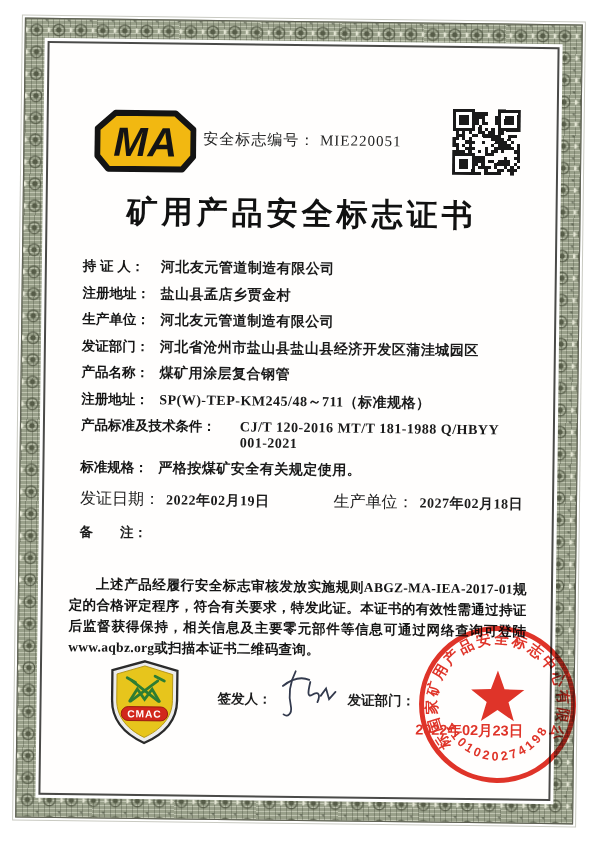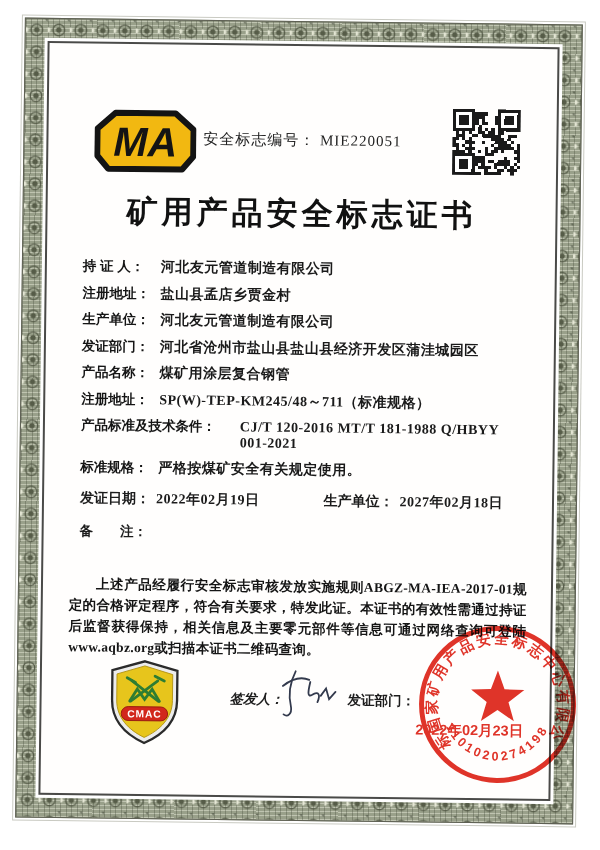--- a/index.html
+++ b/index.html
@@ -45,36 +45,36 @@
   }
   .fields{position:absolute;left:12px;right:4px;top:190px;}
   .row{display:flex;align-items:baseline;margin-bottom:11px;line-height:15.5px;}
   .row .lab{
     flex:0 0 78px;font-family:"Liberation Sans","DejaVu Sans",sans-serif;
     font-weight:700;font-size:13.5px;color:#151515;white-space:nowrap;
   }
   .row.wide .lab{flex:0 0 auto;margin-right:24px;}
   .row .val{font-weight:700;font-size:14px;color:#1a1a1a;letter-spacing:.5px;}
   .dates{display:flex;align-items:baseline;margin-top:15px;line-height:15.5px;}
-  .dates .lab{font-family:"Liberation Sans","DejaVu Sans",sans-serif;font-weight:700;font-size:14px;}
+  .dates .lab{font-family:"Liberation Sans","DejaVu Sans",sans-serif;font-weight:400;font-size:16px;}
   .dates .val{font-weight:700;font-size:14px;margin-left:6px;letter-spacing:.5px;}
   .dates .gap{width:64px;}
   .remark{margin-top:17px;font-family:"Liberation Sans","DejaVu Sans",sans-serif;font-weight:700;font-size:13.5px;}
   .statement{
     position:absolute;left:2px;right:0;top:505px;
     font-size:13.5px;font-weight:700;line-height:21px;text-align:justify;
     letter-spacing:.3px;color:#151515;
   }
   .statement p{margin:0;text-indent:2em;}
   .cmac{position:absolute;left:40px;top:588px;}
   .signer-label,.dept-label{
     position:absolute;top:620px;font-family:"Liberation Sans","DejaVu Sans",sans-serif;
     font-weight:700;font-size:13.5px;
   }
-  .signer-label{left:164px;font-style:italic;}
+  .signer-label{left:152px;}
   .dept-label{left:282px;}
   .signature{position:absolute;left:196px;top:594px;}
   .stamp{position:absolute;left:370px;top:572px;opacity:.93;mix-blend-mode:multiply;}
 </style>
 </head>
 <body>
 
 <div class="certificate">
   <div class="band"></div>
   <div class="inner">

